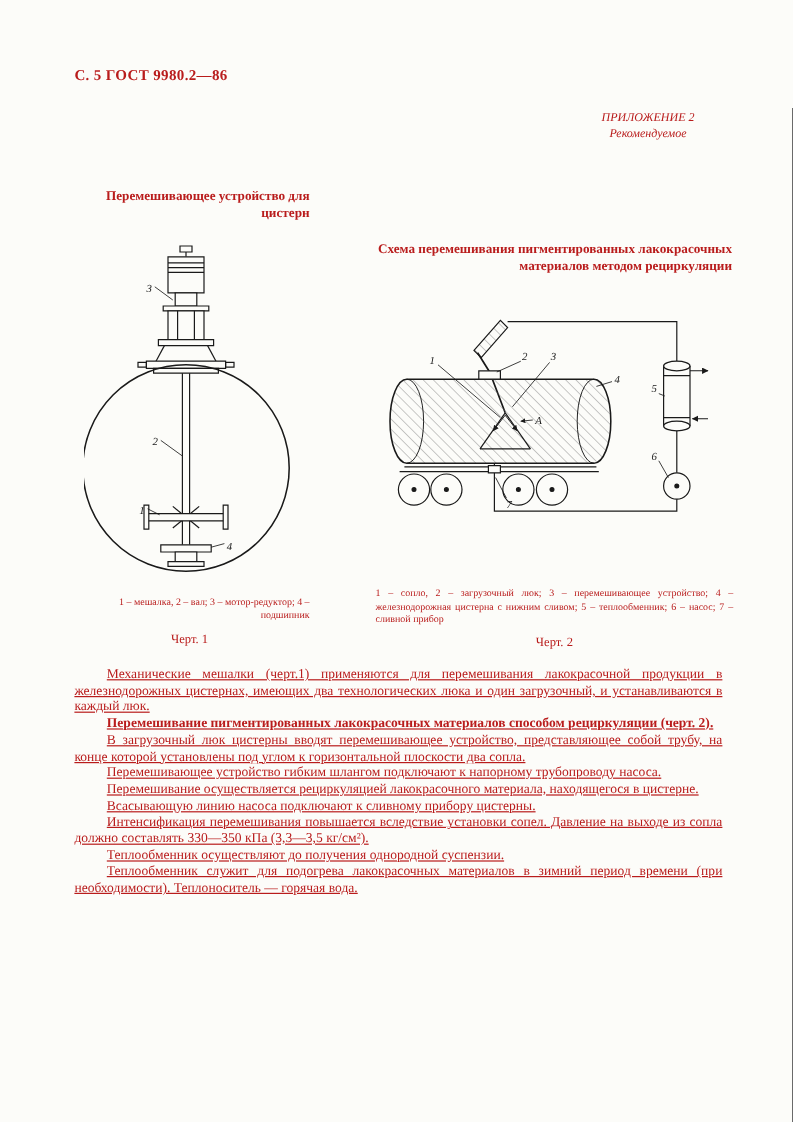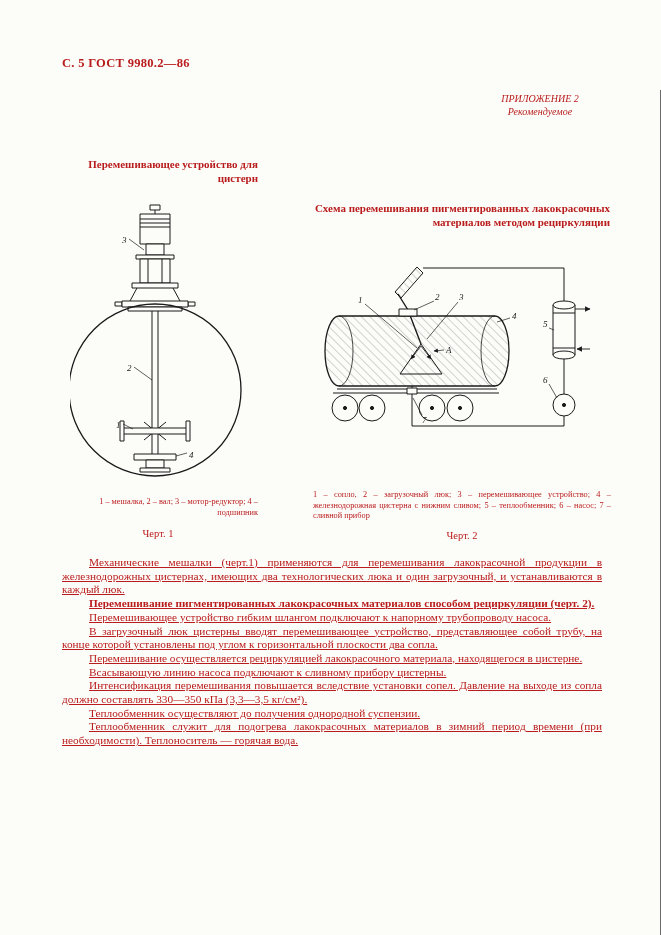--- a/index.html
+++ b/index.html
@@ -197,22 +197,22 @@
 
   <div class="caption cap1">1 – мешалка, 2 – вал; 3 – мотор-редуктор; 4 – подшипник</div>
   <div class="caption cap2">1 – сопло, 2 – загрузочный люк; 3 – перемешивающее устройство; 4 – железнодорожная цистерна с нижним сливом; 5 – теплообменник; 6 – насос; 7 – сливной прибор</div>
 
   <div class="figlabel fl1">Черт. 1</div>
   <div class="figlabel fl2">Черт. 2</div>
 
   <div class="bodytext">
     <p>Механические мешалки (черт.1) применяются для перемешивания лакокрасочной продукции в железнодорожных цистернах, имеющих два технологических люка и один загрузочный, и устанавливаются в каждый люк.</p>
     <p class="bold">Перемешивание пигментированных лакокрасочных материалов способом рециркуляции (черт. 2).</p>
+    <p>В загрузочный люк цистерны вводят перемешивающее устройство, представляющее собой трубу, на конце которой установлены под углом к горизонтальной плоскости два сопла.</p>
     <p>Перемешивающее устройство гибким шлангом подключают к напорному трубопроводу насоса.</p>
-    <p>В загрузочный люк цистерны вводят перемешивающее устройство, представляющее собой трубу, на конце которой установлены под углом к горизонтальной плоскости два сопла.</p>
     <p>Перемешивание осуществляется рециркуляцией лакокрасочного материала, находящегося в цистерне.</p>
     <p>Всасывающую линию насоса подключают к сливному прибору цистерны.</p>
     <p>Интенсификация перемешивания повышается вследствие установки сопел. Давление на выходе из сопла должно составлять 330—350 кПа (3,3—3,5 кг/см²).</p>
     <p>Теплообменник осуществляют до получения однородной суспензии.</p>
     <p>Теплообменник служит для подогрева лакокрасочных материалов в зимний период времени (при необходимости). Теплоноситель — горячая вода.</p>
   </div>
 
   <div class="scan-edge"></div>
 
 </div>

